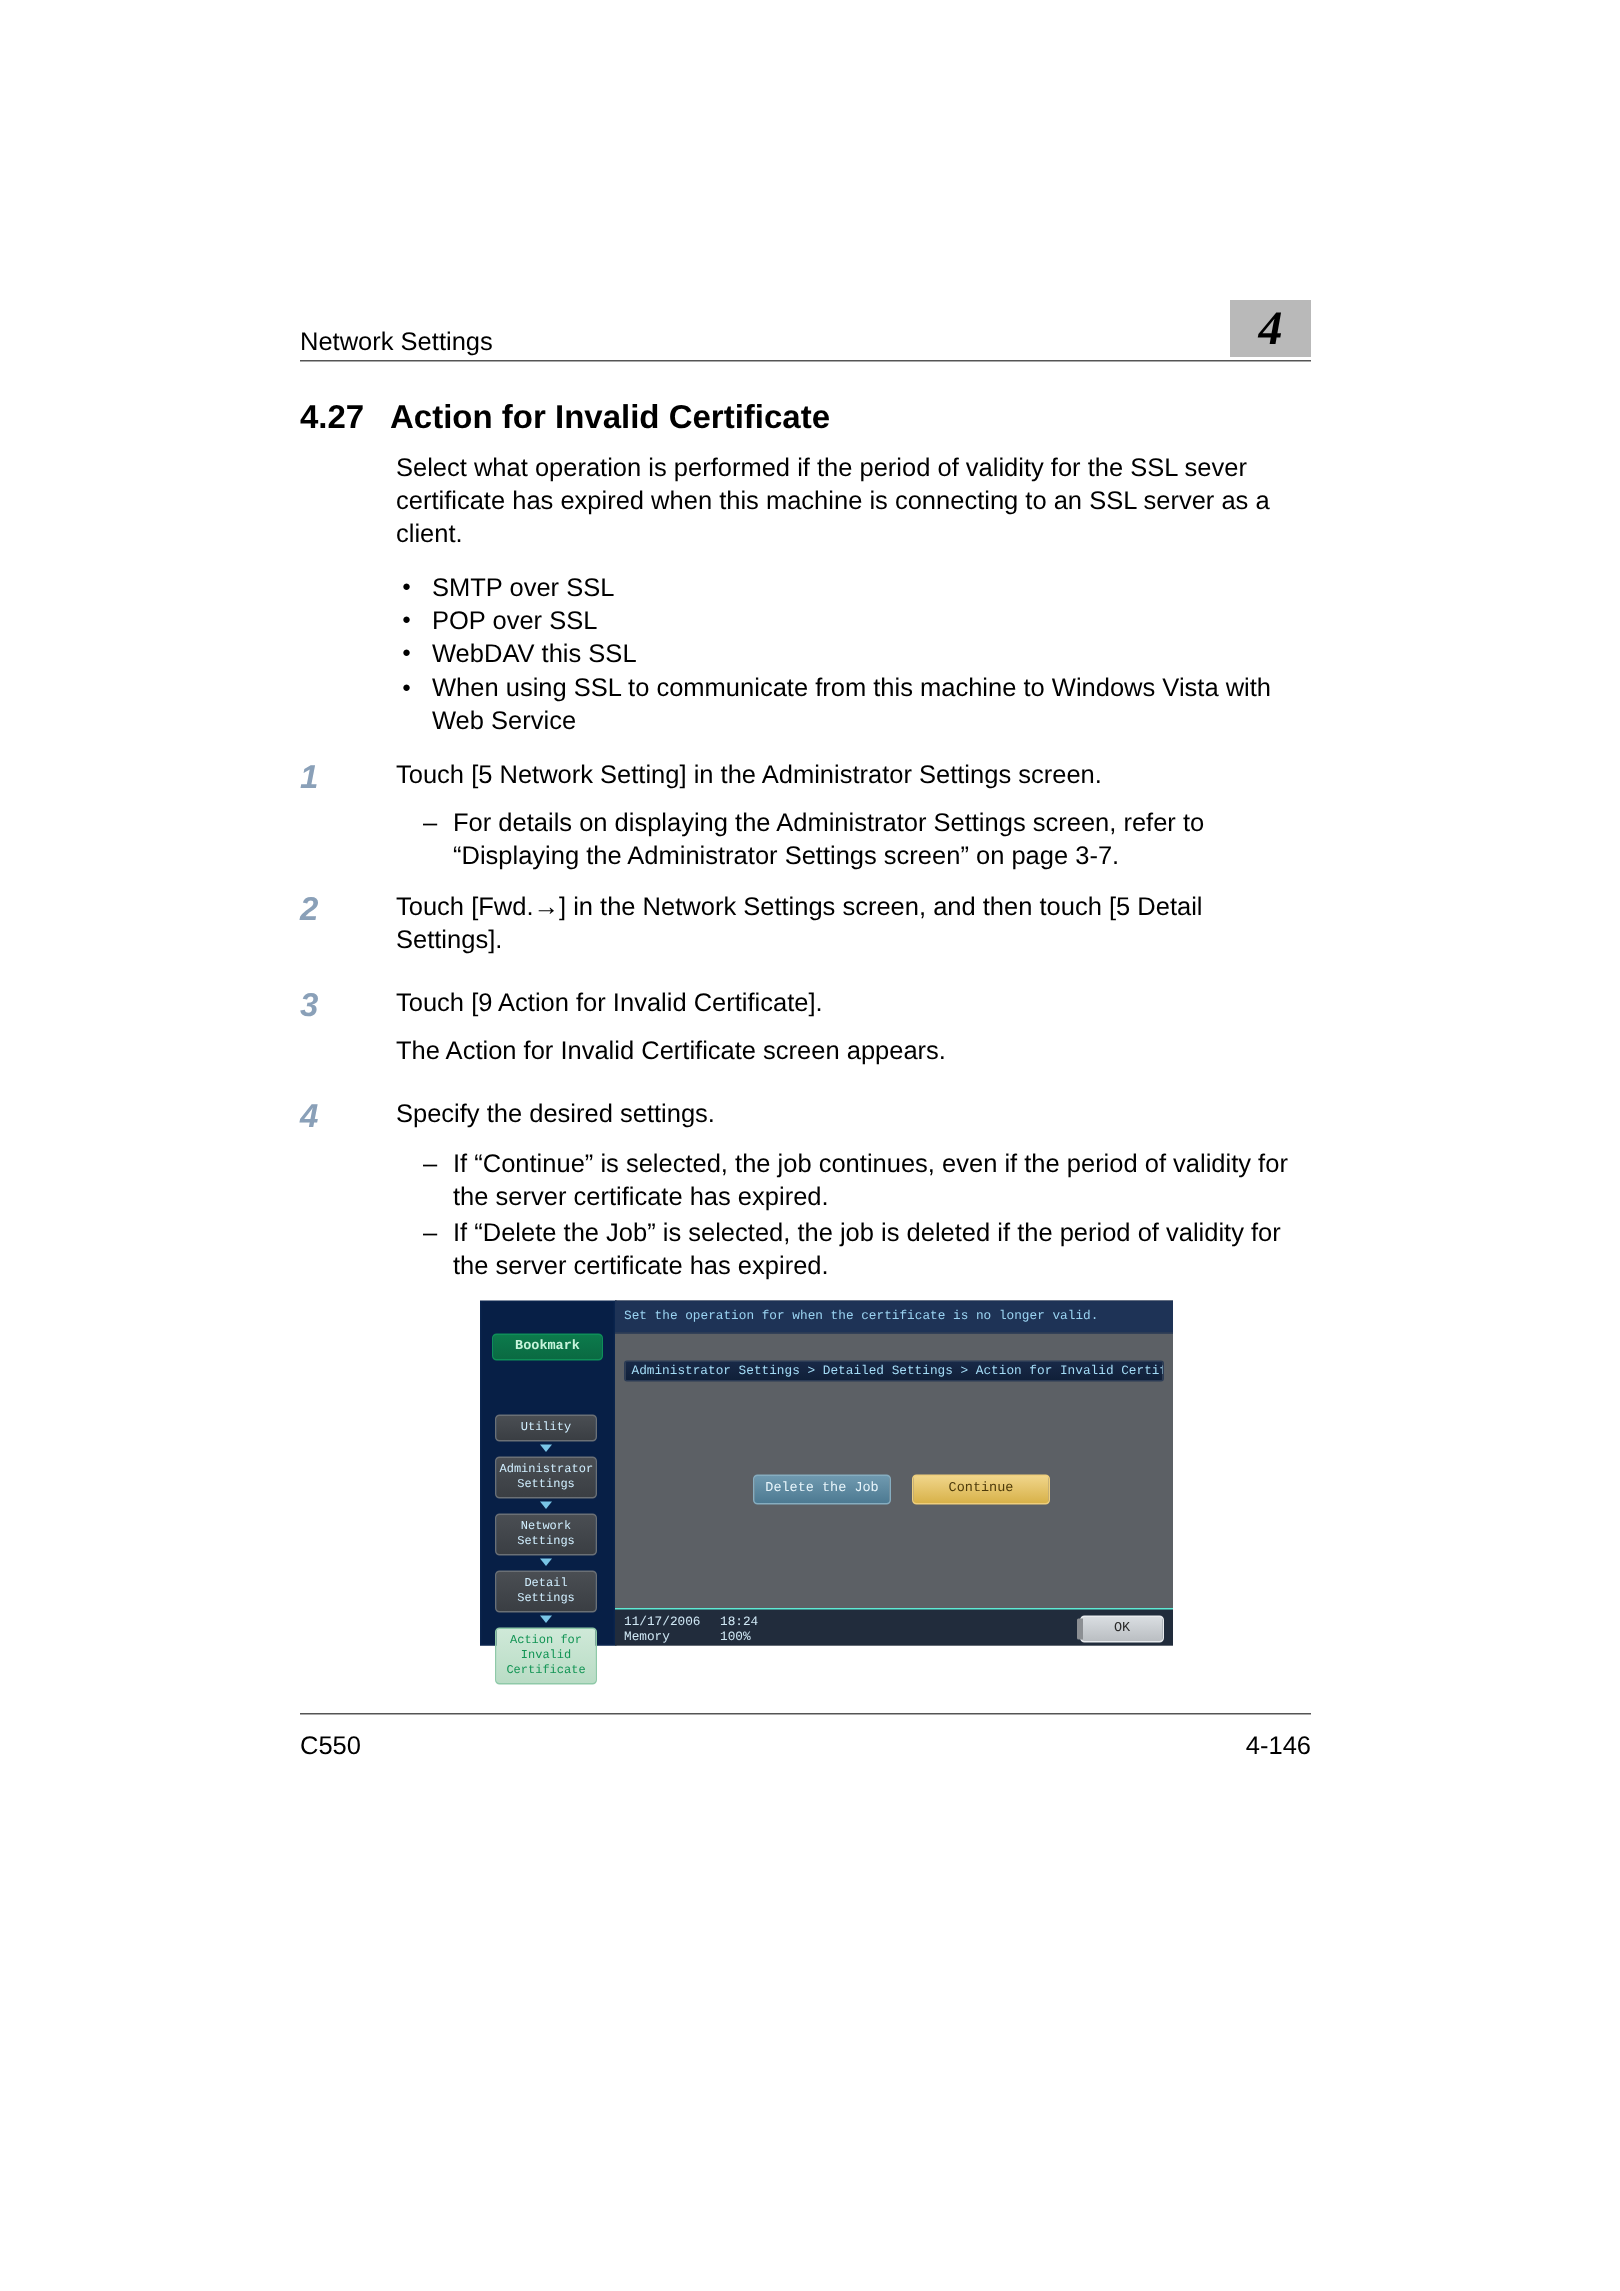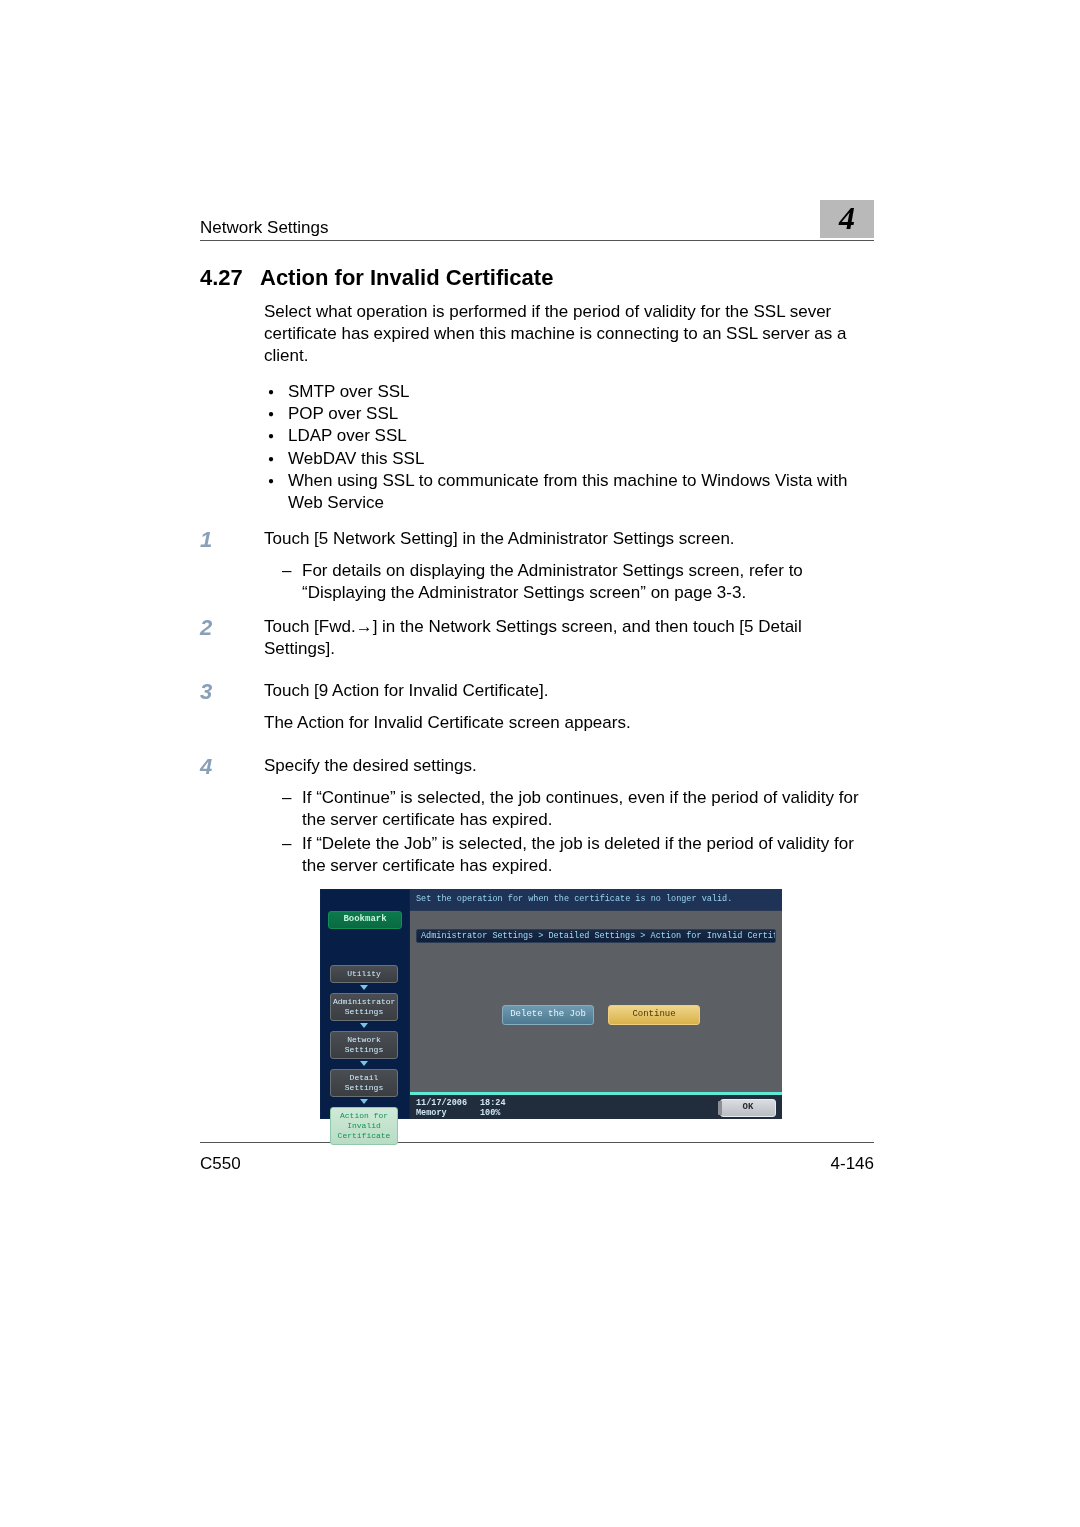--- a/index.html
+++ b/index.html
@@ -215,24 +215,23 @@
     left: 198px;
     background: linear-gradient(#f0d58a,#d8b24a);
     border: 1px solid #efcf7d;
     color: #4d3a0a;
   }
   .status-bar {
     position: absolute;
     left: 0; right: 0; bottom: 0;
     height: 24px;
     background: #212c3c;
-    border-top: 3px solid #5eead4;
+    border-top: 1px solid #5eead4;
     color: #cfe7f4;
     font-size: 8.5px;
-    font-weight: bold;
   }
   .status-bar .dt {
     position: absolute; left: 6px; top: 3px;
   }
   .status-bar .tm {
     position: absolute; left: 70px; top: 3px;
   }
   .status-bar .mem {
     position: absolute; left: 6px; top: 13px;
   }
@@ -281,35 +280,34 @@
 
   <h2 class="section-title">
     <span class="sec-num">4.27</span><span>Action for Invalid Certificate</span>
   </h2>
 
   <div class="body-block">
     <p>Select what operation is performed if the period of validity for the SSL sever certificate has expired when this machine is connecting to an SSL server as a client.</p>
     <ul class="bullets">
       <li>SMTP over SSL</li>
       <li>POP over SSL</li>
-      <li>LDAP over SSL</li>
       <li>WebDAV this SSL</li>
       <li>When using SSL to communicate from this machine to Windows Vista with Web Service</li>
     </ul>
   </div>
 
   <div class="steps">
 
     <div class="step">
       <div class="step-num">1</div>
       <div class="step-body">
         <p>Touch [5 Network Setting] in the Administrator Settings screen.</p>
         <div class="sub">
           <div class="dash">–</div>
-          <div class="txt">For details on displaying the Administrator Settings screen, refer to “Displaying the Administrator Settings screen” on page 3-3.</div>
+          <div class="txt">For details on displaying the Administrator Settings screen, refer to “Displaying the Administrator Settings screen” on page 3-7.</div>
         </div>
       </div>
     </div>
 
     <div class="step">
       <div class="step-num">2</div>
       <div class="step-body">
         <p>Touch [Fwd.→] in the Network Settings screen, and then touch [5 Detail Settings].</p>
       </div>
     </div>

